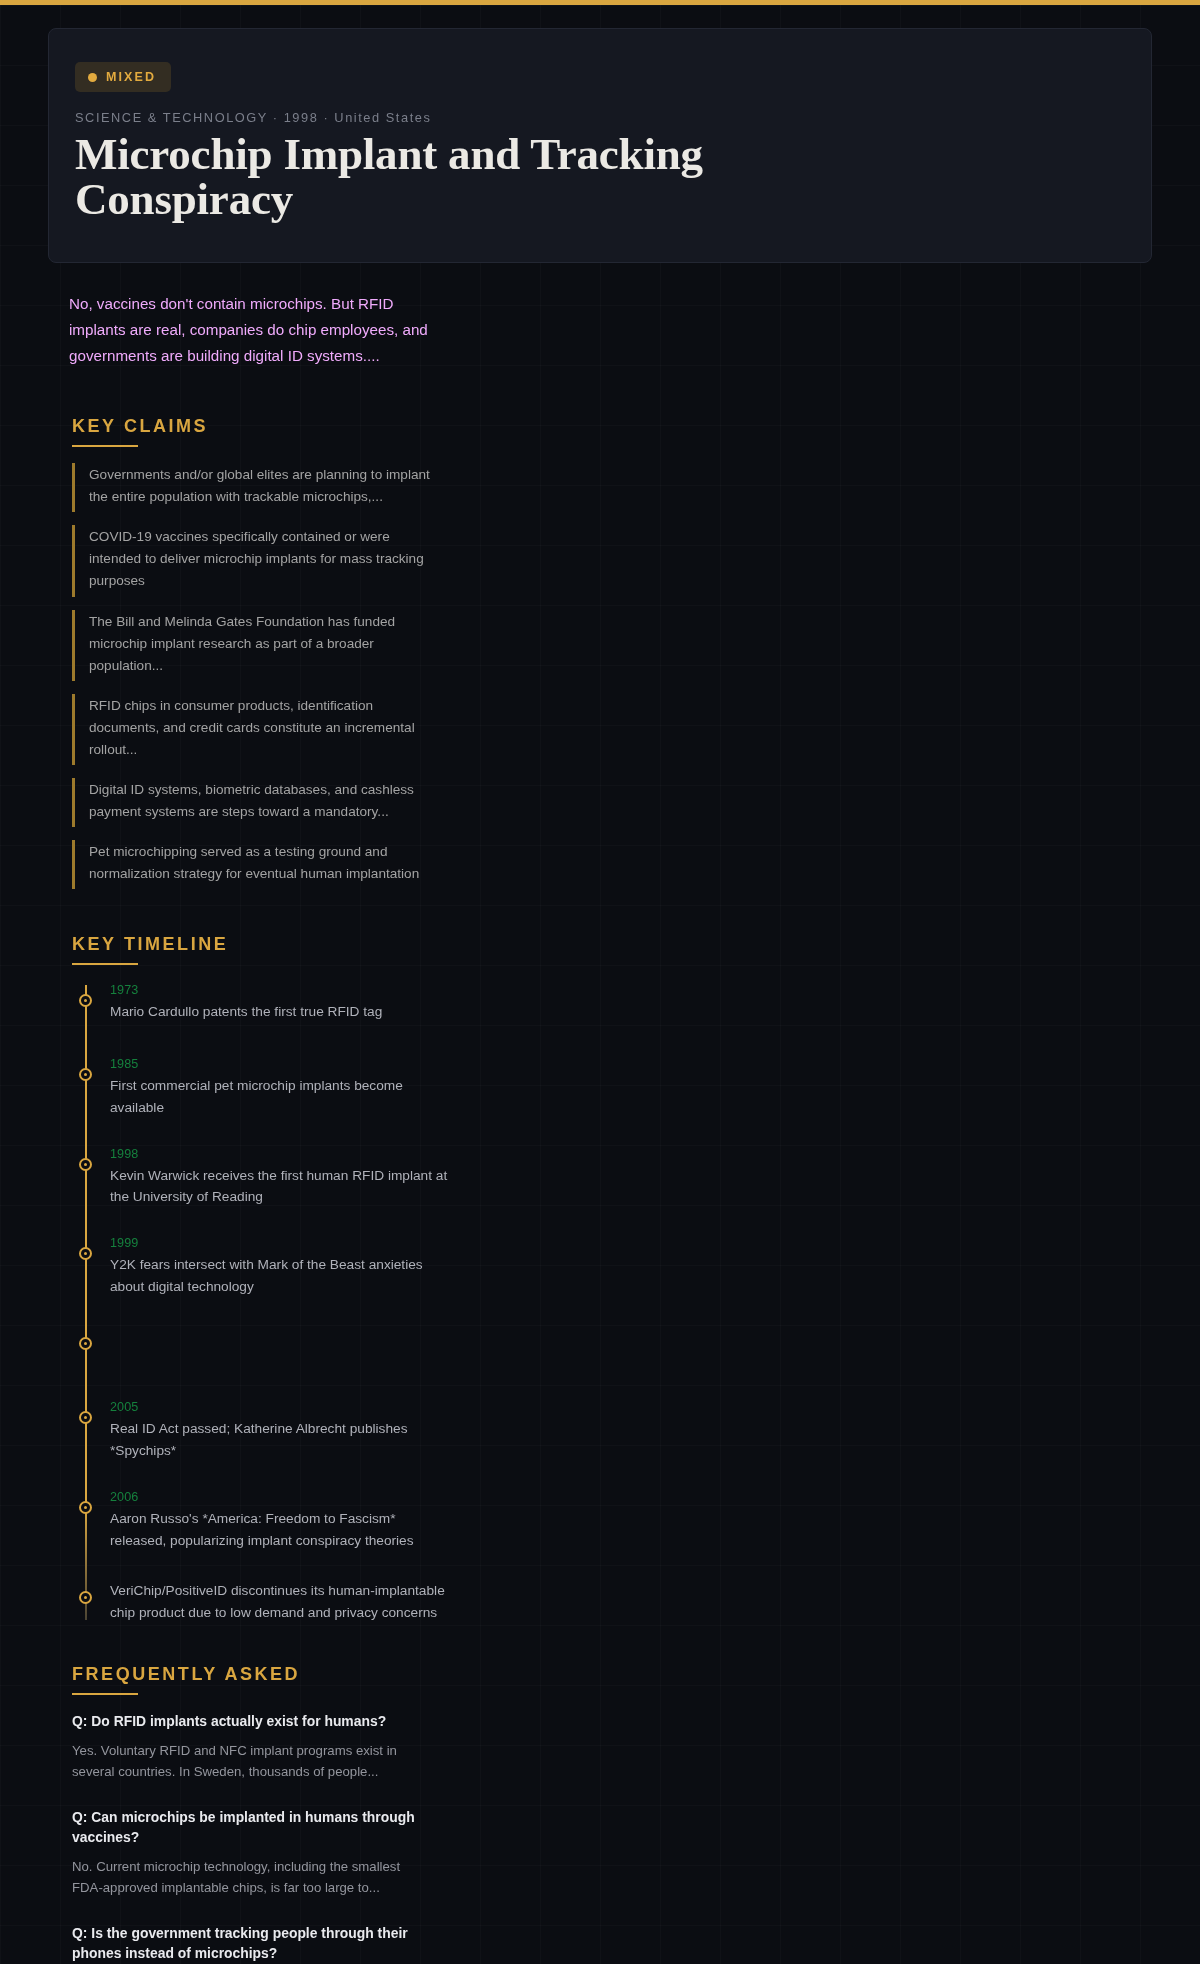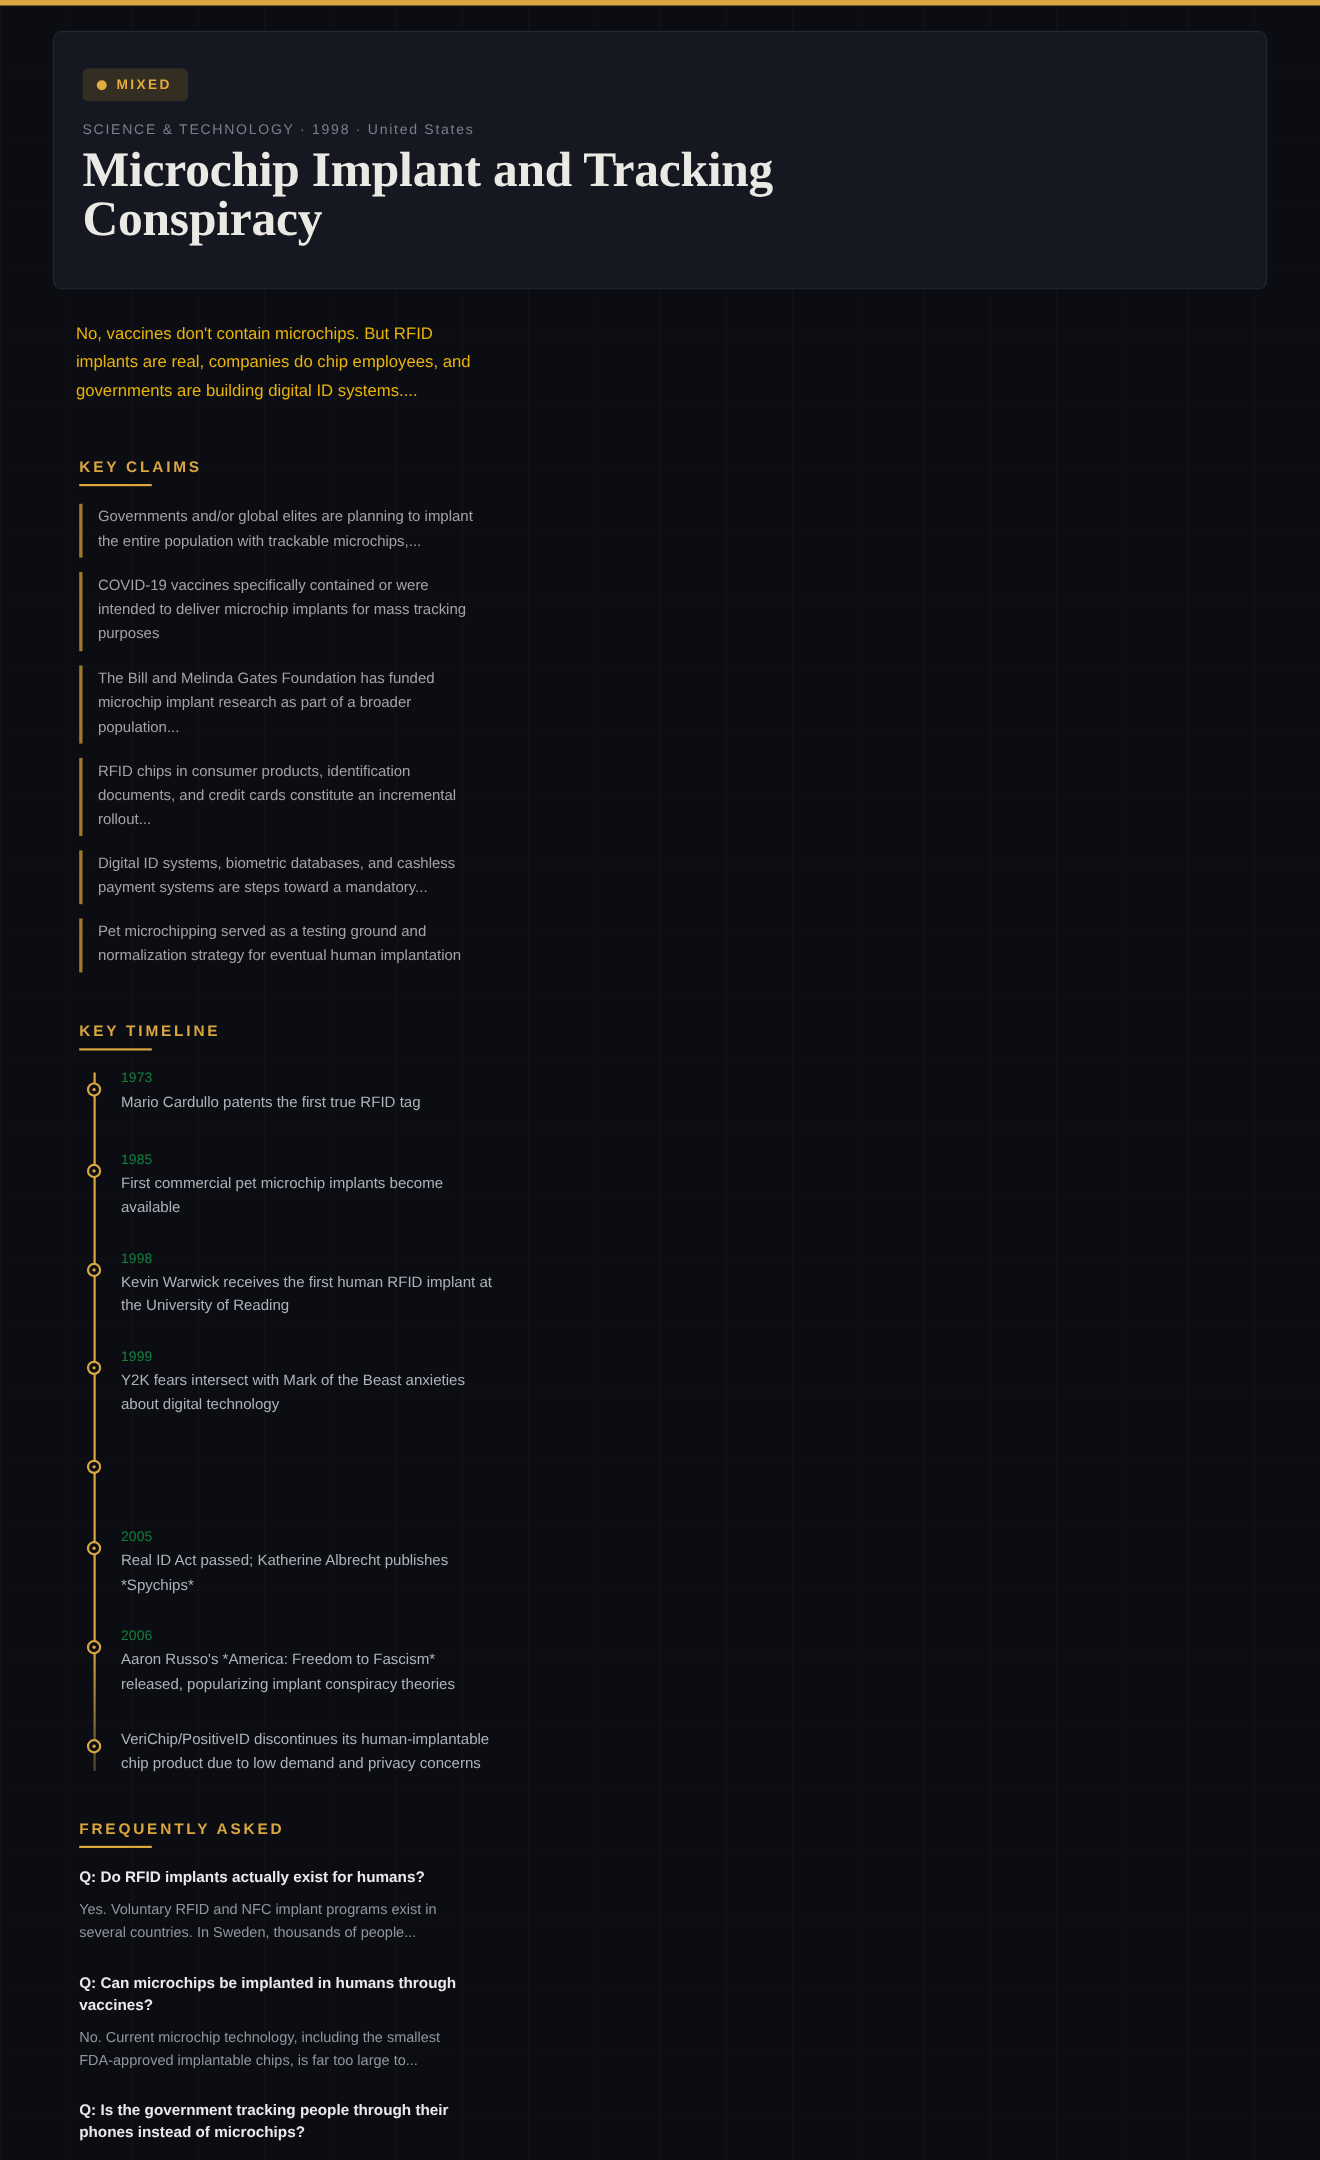--- a/index.html
+++ b/index.html
@@ -95,29 +95,29 @@
     max-width: 640px;
     margin-top: 7px;
   }
 
   
   .summary {
     margin: 28px 48px 0 48px;
     padding: 0 21px;
     font-size: 15.2px;
     line-height: 1.72;
-    color: #eab308;
+    color: #f0abfc;
     max-width: 420px;
   }
 
   
   .section { margin: 0 48px; padding: 0 24px; }
 
   .section-head {
-    font-size: 14px;
+    font-size: 18px;
     font-weight: bold;
     letter-spacing: 2.55px;
     color: #d9a640;
     padding-bottom: 8px;
   }
   .section-rule {
     width: 66px;
     height: 2px;
     background: #d9a640;
     margin-bottom: 16px;

